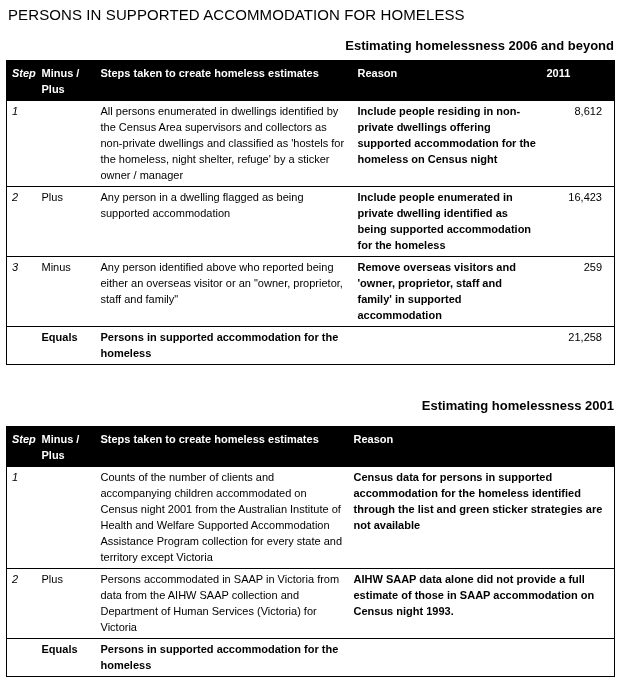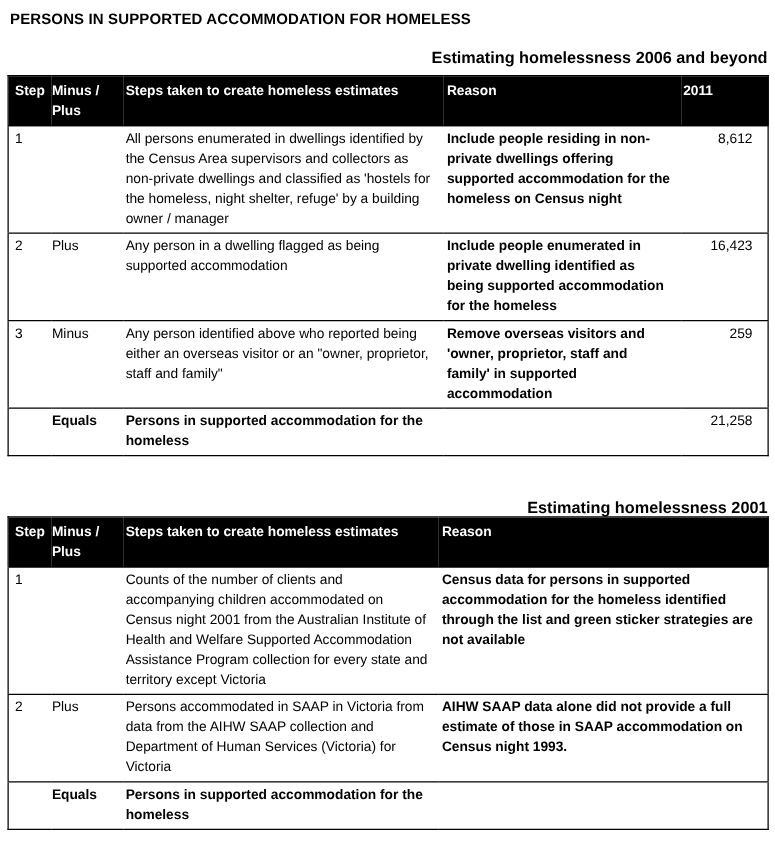--- a/index.html
+++ b/index.html
@@ -10,35 +10,35 @@
   body {
     width: 620px;
     height: 681px;
     font-family: "Liberation Sans", sans-serif;
     color: #000000;
     box-sizing: border-box;
     padding: 8px 6px 0 6px;
     overflow: hidden;
   }
   .doc-title {
-    font-size: 12px;
-    font-weight: bold;
+    font-size: 15px;
+    font-weight: normal;
     letter-spacing: 0.1px;
     margin: 0 0 0 2px;
     line-height: 14px;
   }
   .section-heading {
     font-size: 13px;
     font-weight: bold;
     margin: 0 0 0 2px;
     line-height: 15px;
     text-align: right;
   }
   .heading-2006 { margin-top: 16px; margin-bottom: 7px; }
-  .heading-2001 { margin-top: 33px; margin-bottom: 0; }
+  .heading-2001 { margin-top: 33px; margin-bottom: 13px; }
 
   table.est-table {
     width: 608px;
     border-collapse: collapse;
     table-layout: fixed;
     font-size: 11px;
     line-height: 16px;
   }
   table.est-table td, table.est-table th {
     vertical-align: top;
@@ -52,21 +52,21 @@
     border-top: 1px solid #000000;
   }
   thead tr.header-row th {
     background: #000000;
     color: #ffffff;
     font-weight: bold;
     text-align: left;
     padding-top: 4px;
     padding-bottom: 3px;
   }
-  .col-step   { padding-left: 5px !important; }
+  .col-step   { padding-left: 5px !important; font-style: italic; }
   .col-mp     { padding-left: 1px !important; }
   .col-steps  { padding-left: 2px !important; padding-right: 8px !important; }
   .col-reason { padding-left: 3px !important; padding-right: 6px !important; font-weight: bold; }
   .col-value  { text-align: right; padding-right: 12px !important; }
   .bold-cell  { font-weight: bold; }
 </style>
 </head>
 <body>
 
 <h1 class="doc-title">PERSONS IN SUPPORTED ACCOMMODATION FOR HOMELESS</h1>
@@ -87,21 +87,21 @@
       <th class="col-mp">Minus / Plus</th>
       <th class="col-steps">Steps taken to create homeless estimates</th>
       <th class="col-reason">Reason</th>
       <th class="col-value">2011</th>
     </tr>
   </thead>
   <tbody>
     <tr class="body-row">
       <td class="col-step">1</td>
       <td class="col-mp"></td>
-      <td class="col-steps">All persons enumerated in dwellings identified by the Census Area supervisors and collectors as non-private dwellings and classified as 'hostels for the homeless, night shelter, refuge' by a building owner / manager</td>
+      <td class="col-steps">All persons enumerated in dwellings identified by the Census Area supervisors and collectors as non-private dwellings and classified as 'hostels for the homeless, night shelter, refuge' by a sticker owner / manager</td>
       <td class="col-reason">Include people residing in non-private dwellings offering supported accommodation for the homeless on Census night</td>
       <td class="col-value">8,612</td>
     </tr>
     <tr class="body-row">
       <td class="col-step">2</td>
       <td class="col-mp">Plus</td>
       <td class="col-steps">Any person in a dwelling flagged as being supported accommodation</td>
       <td class="col-reason">Include people enumerated in private dwelling identified as being supported accommodation for the homeless</td>
       <td class="col-value">16,423</td>
     </tr>

